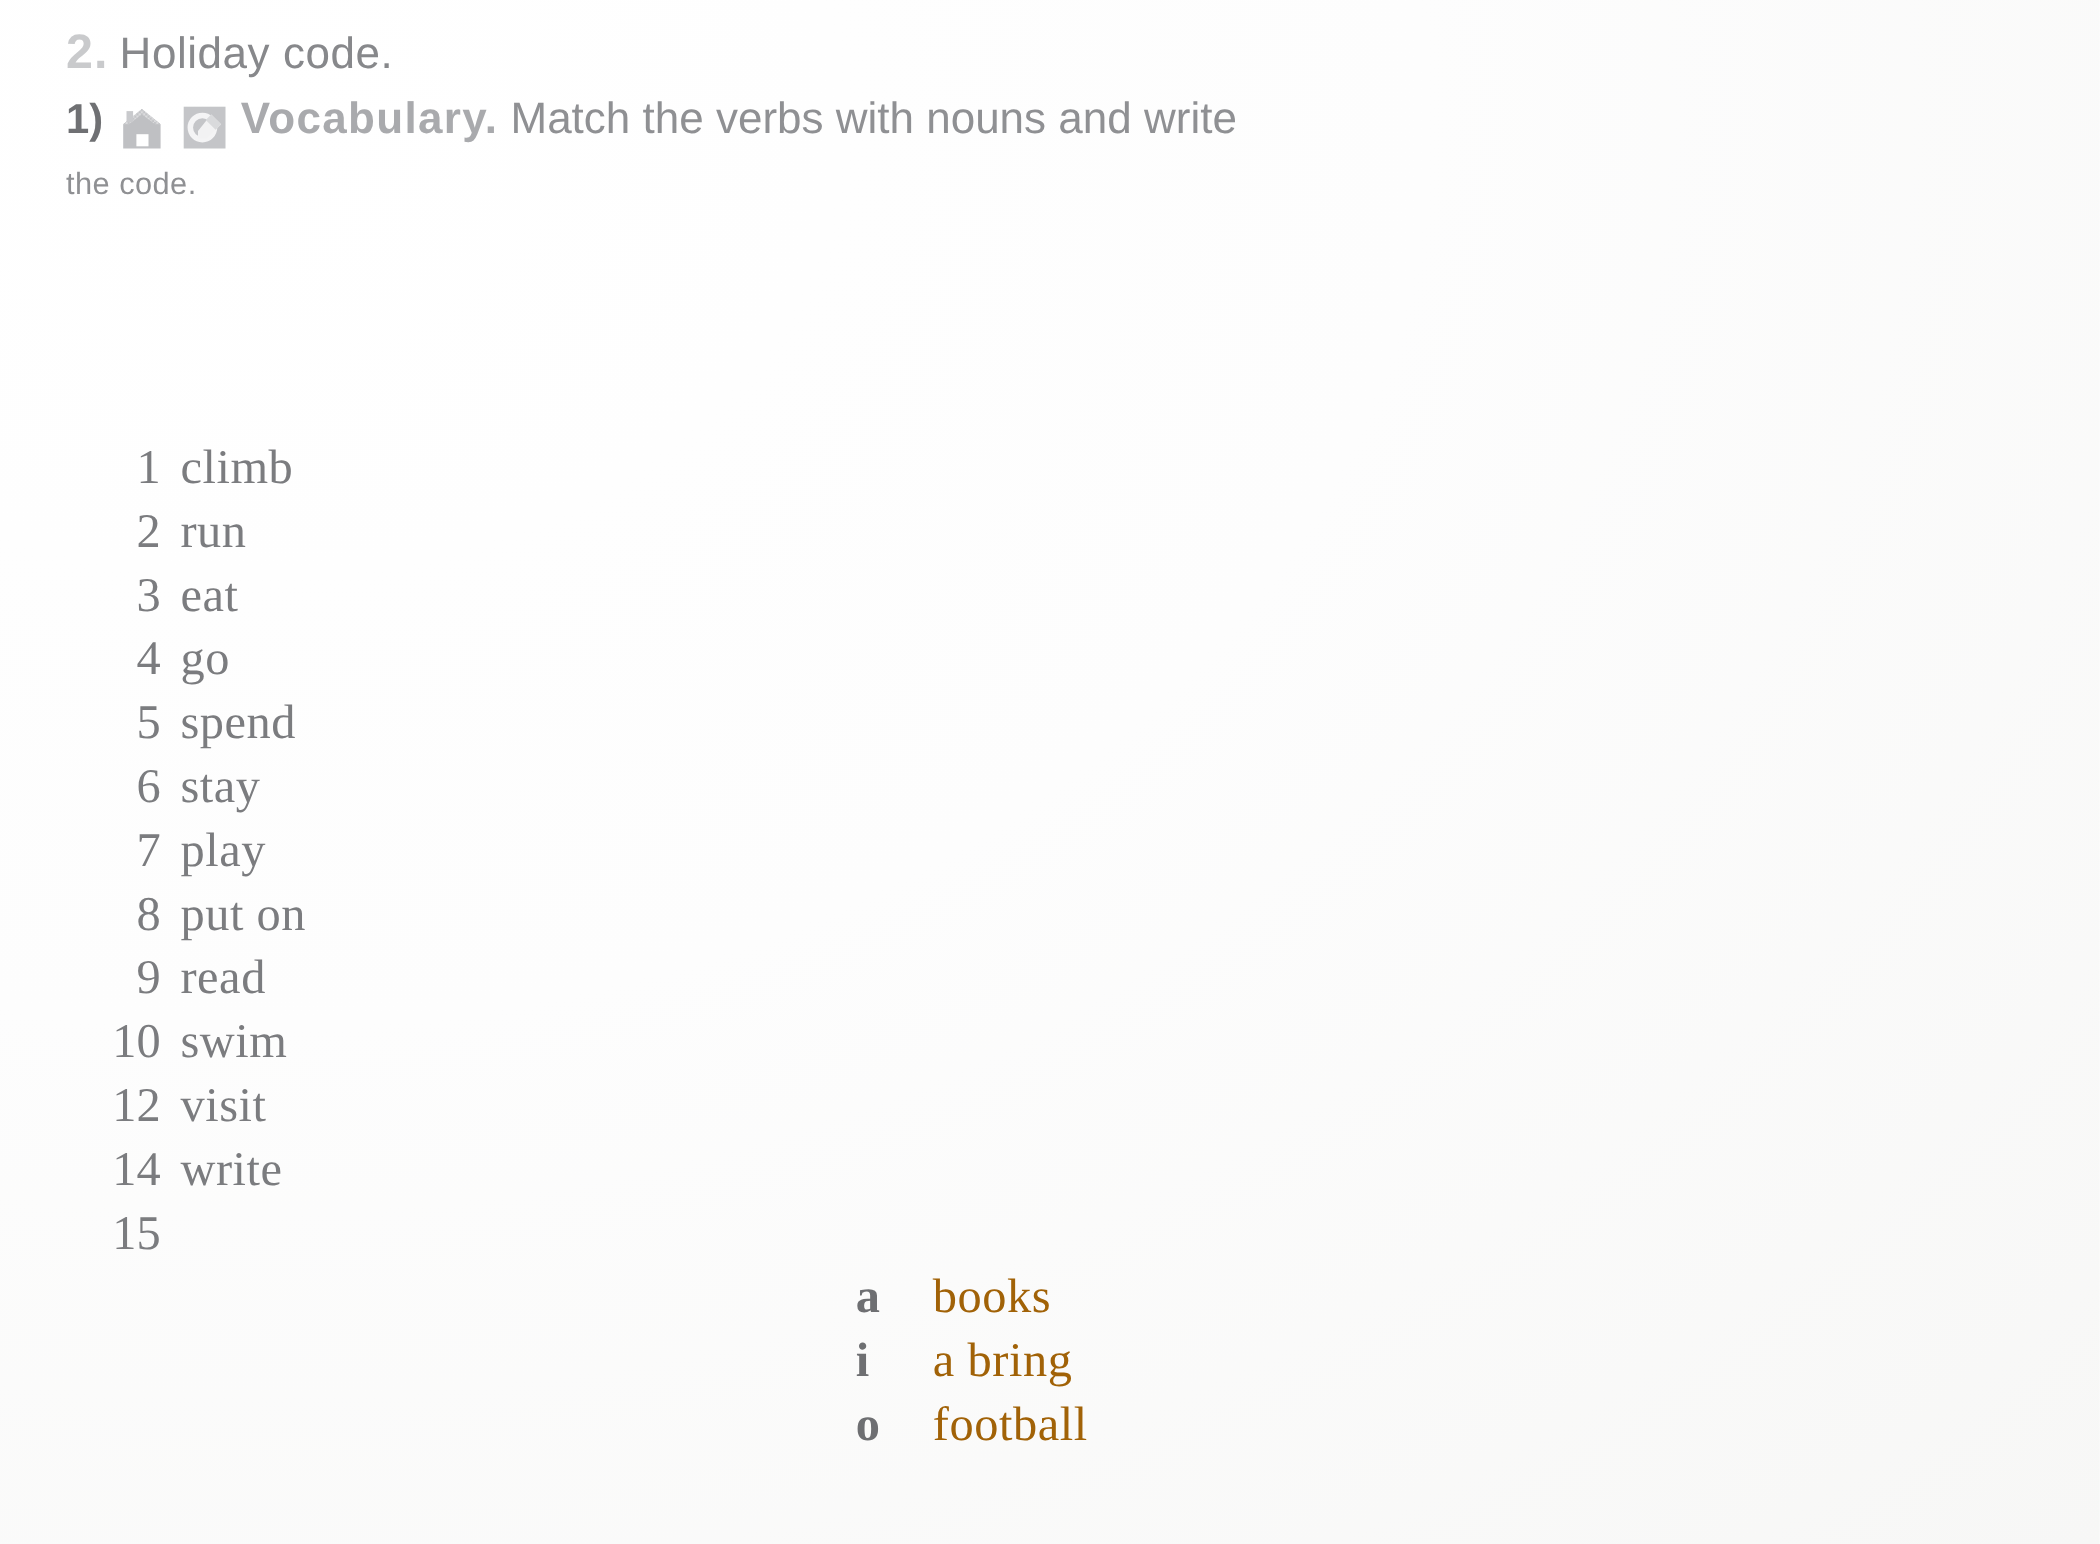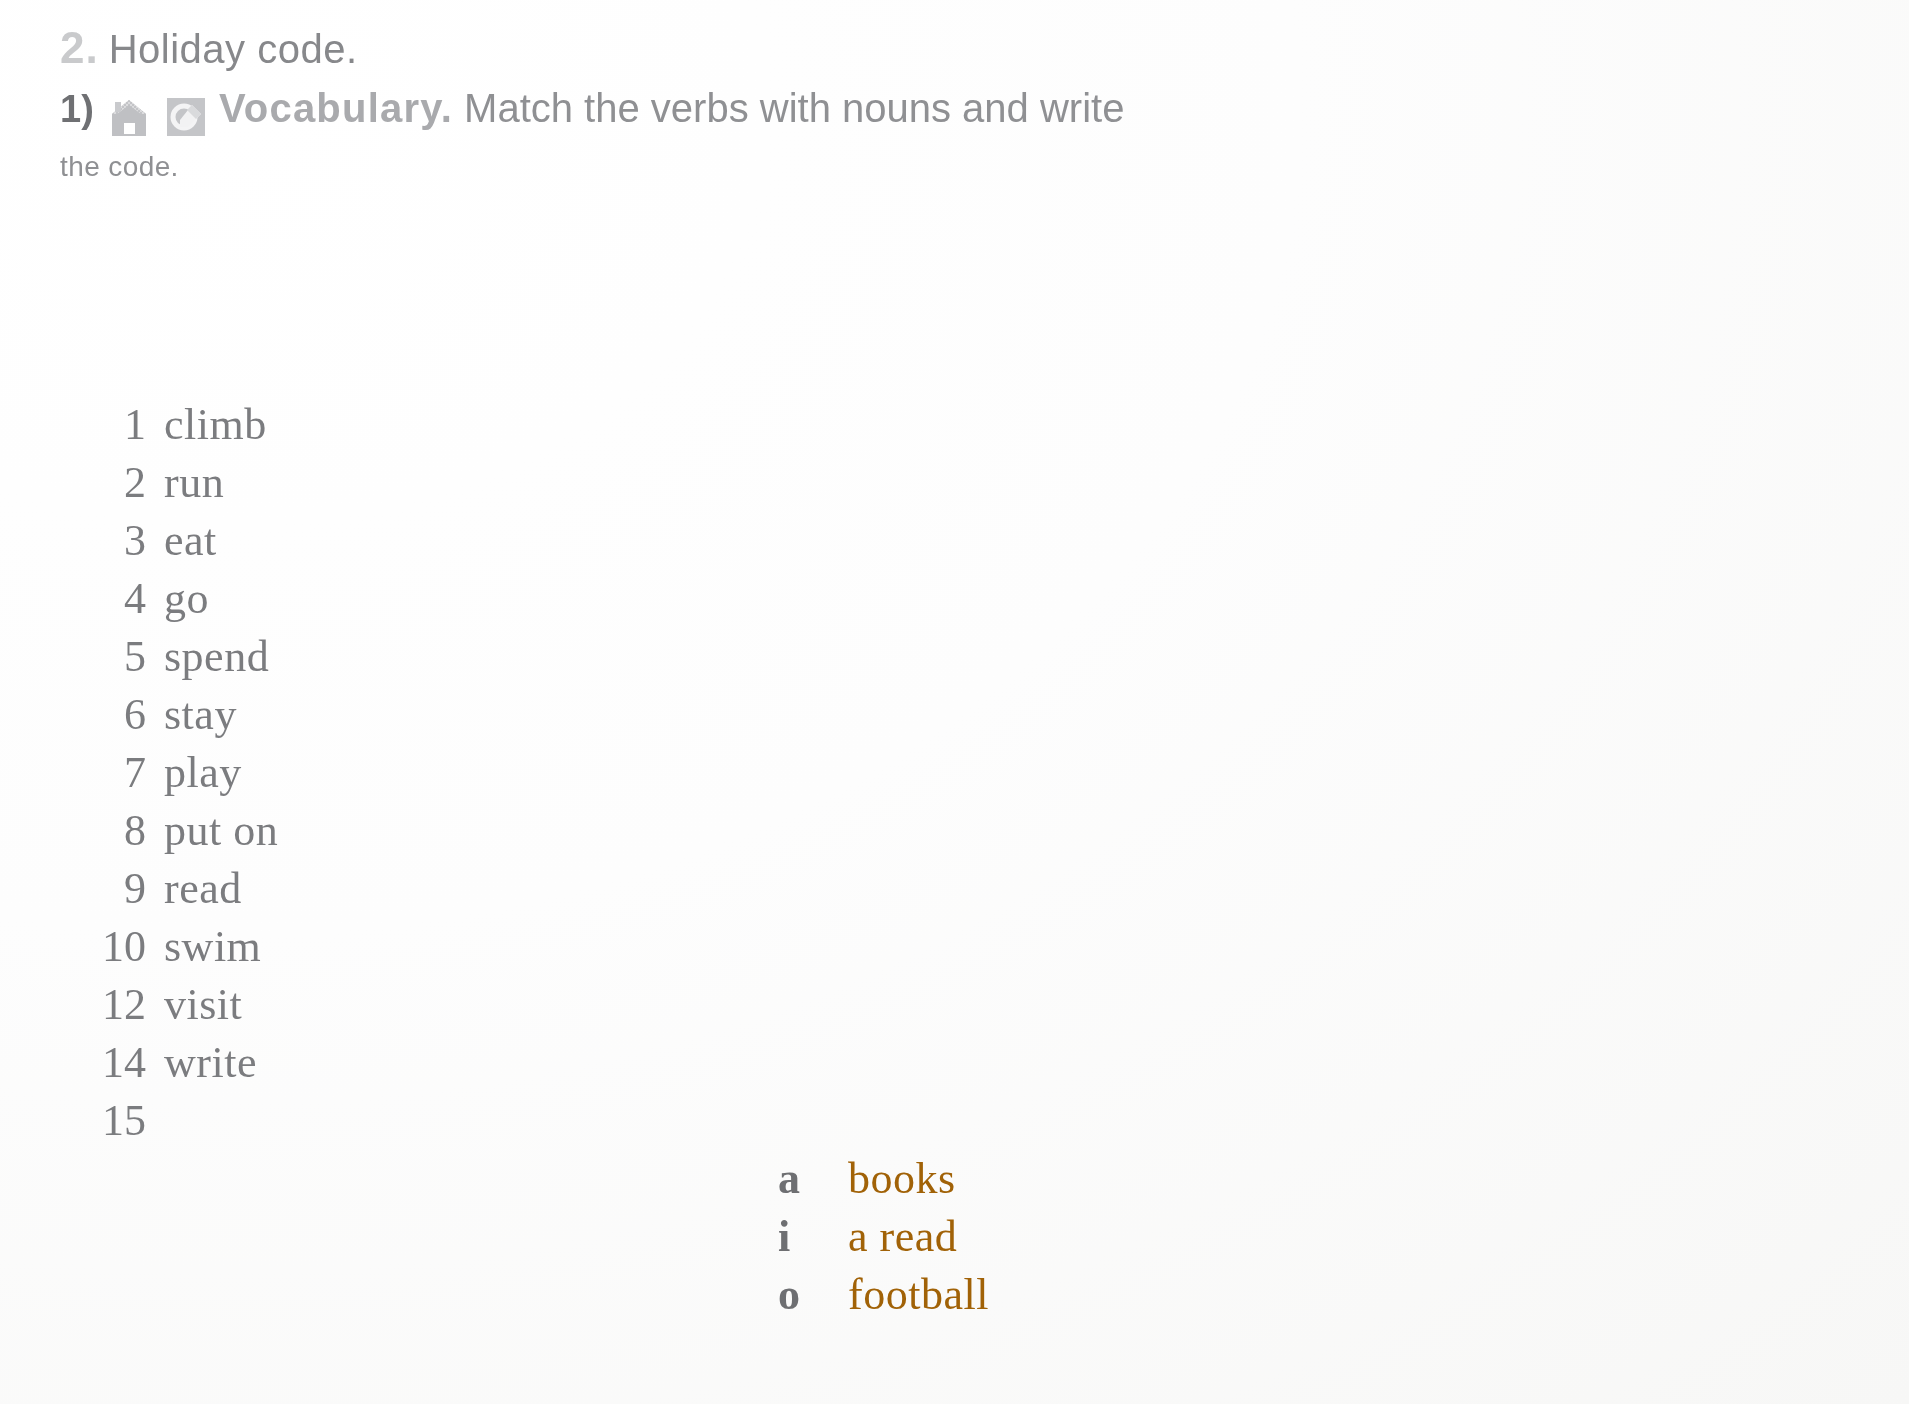--- a/index.html
+++ b/index.html
@@ -226,21 +226,21 @@
     </div>
   </div>
 
   <div class="col col-nouns">
     <div class="row">
       <span class="key">a</span>
       <span class="txt">books</span>
     </div>
     <div class="row">
       <span class="key">i</span>
-      <span class="txt">a  read</span>
+      <span class="txt">a  bring</span>
     </div>
     <div class="row">
       <span class="key">o</span>
       <span class="txt">football</span>
     </div>
 
   </div>
 
 </div>
 

